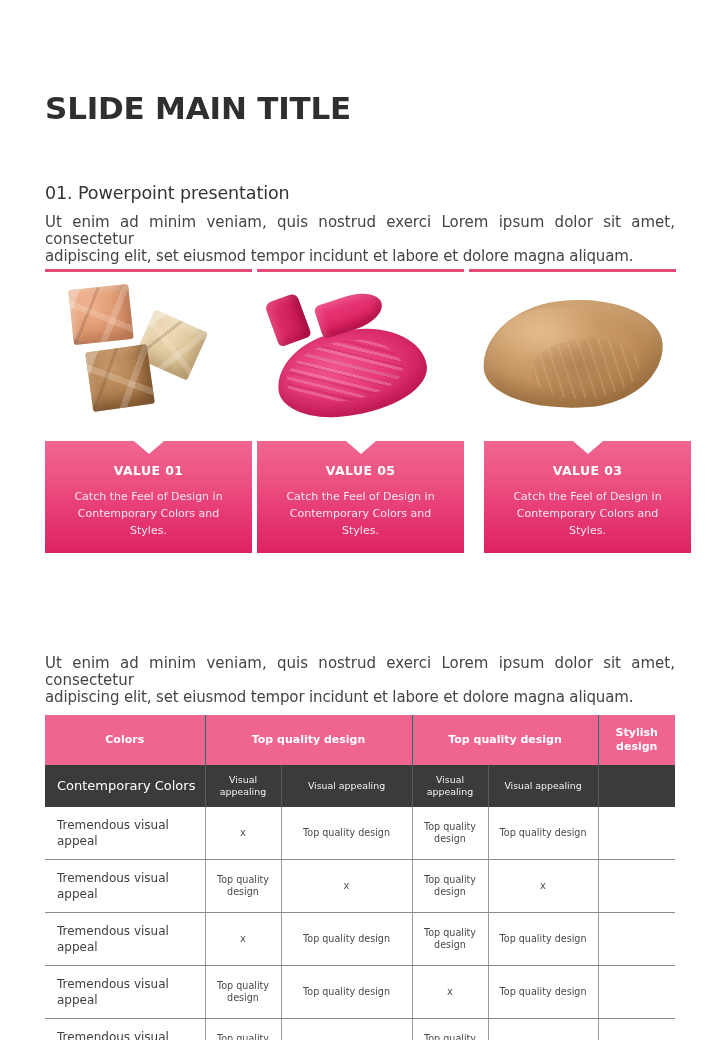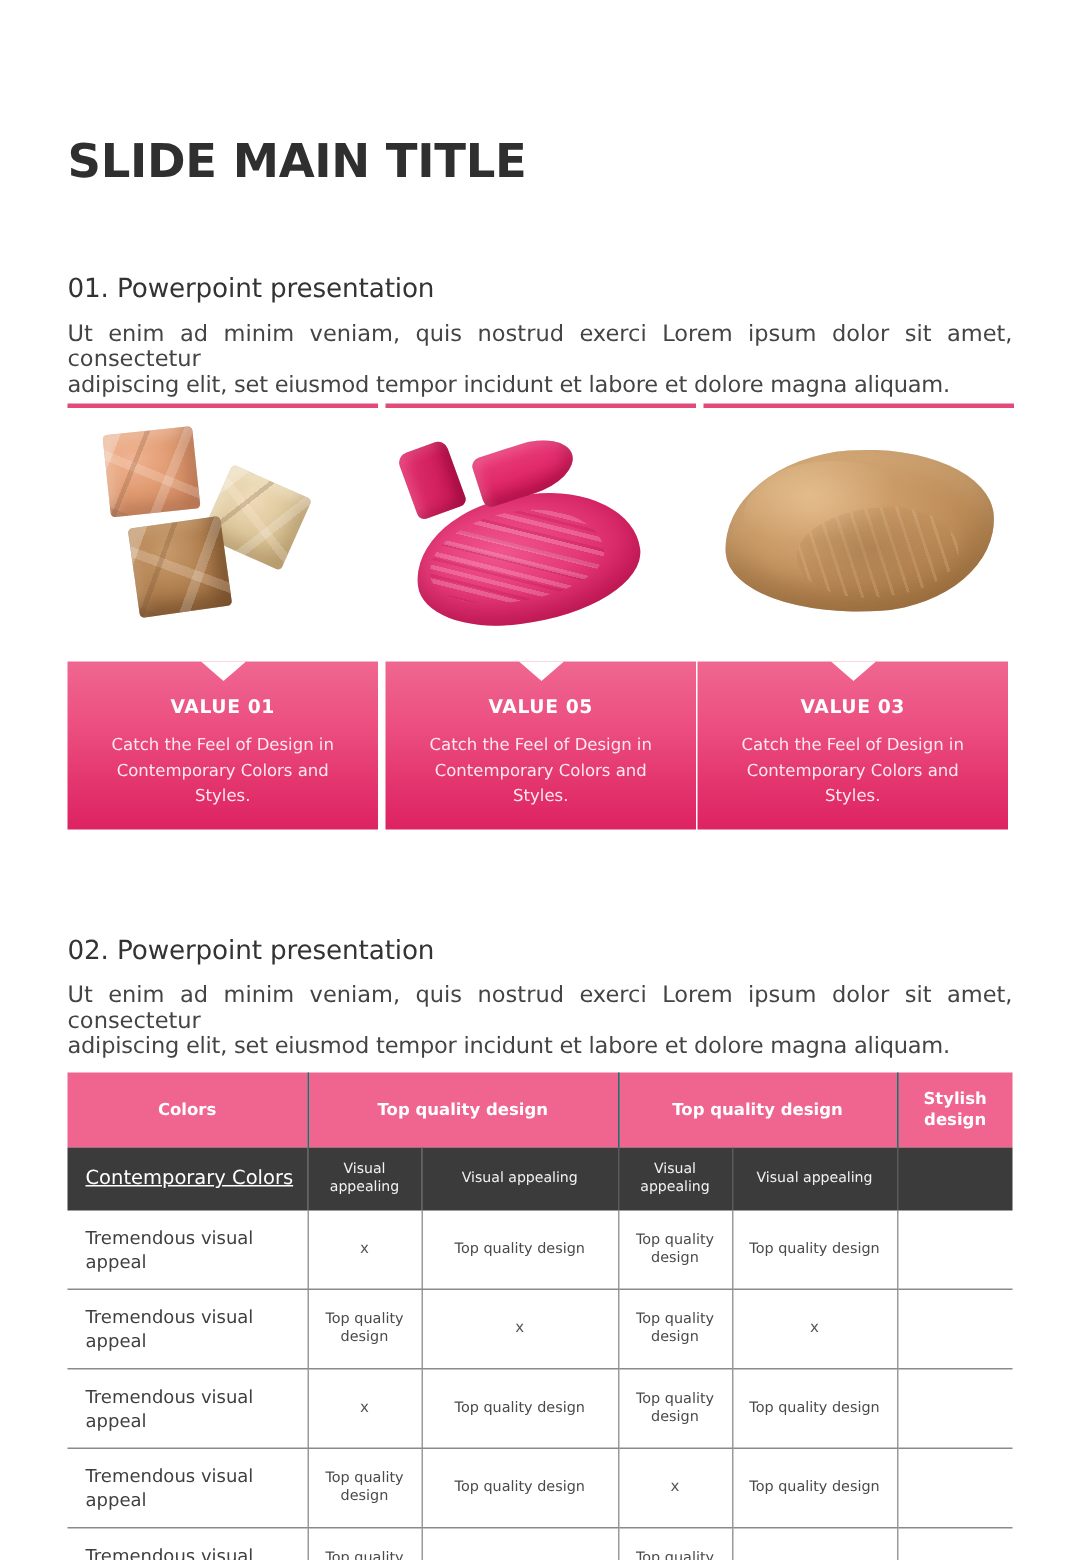--- a/index.html
+++ b/index.html
@@ -190,21 +190,21 @@
     width: 207px;
     height: 112px;
     background: linear-gradient(180deg, #ef6790 0%, #ec4f80 38%, #e43670 70%, #dd2361 100%);
     color: #ffffff;
     text-align: center;
     box-sizing: border-box;
     padding-top: 22px;
   }
   #vcard-1 { left: 45px; }
   #vcard-2 { left: 257px; }
-  #vcard-3 { left: 465px; }
+  #vcard-3 { left: 484px; }
   .vcard .notch {
     position: absolute;
     top: 0;
     left: 50%;
     transform: translateX(-50%);
     width: 0; height: 0;
     border-left: 15px solid transparent;
     border-right: 15px solid transparent;
     border-top: 13px solid #ffffff;
   }
@@ -258,21 +258,20 @@
     font-size: 9.4px;
     line-height: 12px;
     border-right: 1px solid #5a5a5a;
   }
   .tbl tr.dark td:last-child { border-right: none; }
   .tbl tr.dark td.lead {
     font-size: 13px;
     text-align: left;
     padding-left: 12px;
     color: #ffffff;
-    text-decoration: underline;
   }
   .tbl tr.dark td.wide { font-size: 9.4px; }
 
   .tbl tbody.body td {
     border-bottom: 1px solid #8a8a8a;
     border-right: 1px solid #9a9a9a;
     padding: 10px 4px;
     text-align: center;
     font-size: 9.6px;
     line-height: 12px;
@@ -334,21 +333,20 @@
     <div class="notch"></div>
     <div class="vtitle">VALUE 05</div>
     <div class="vtext">Catch the Feel of Design in Contemporary Colors and Styles.</div>
   </div>
   <div class="vcard" id="vcard-3">
     <div class="notch"></div>
     <div class="vtitle">VALUE 03</div>
     <div class="vtext">Catch the Feel of Design in Contemporary Colors and Styles.</div>
   </div>
 
-  <div class="section-head" id="sec2-head">02. Powerpoint presentation</div>
   <div class="section-body" id="sec2-body">
     <div>Ut enim ad minim veniam, quis nostrud exerci  Lorem ipsum dolor sit amet, consectetur</div>
     <div class="l2">adipiscing elit, set eiusmod tempor incidunt et labore et dolore magna aliquam.</div>
   </div>
 
   <table class="tbl">
     <colgroup>
       <col class="c0">
         <col class="c1">
         <col class="c2">

